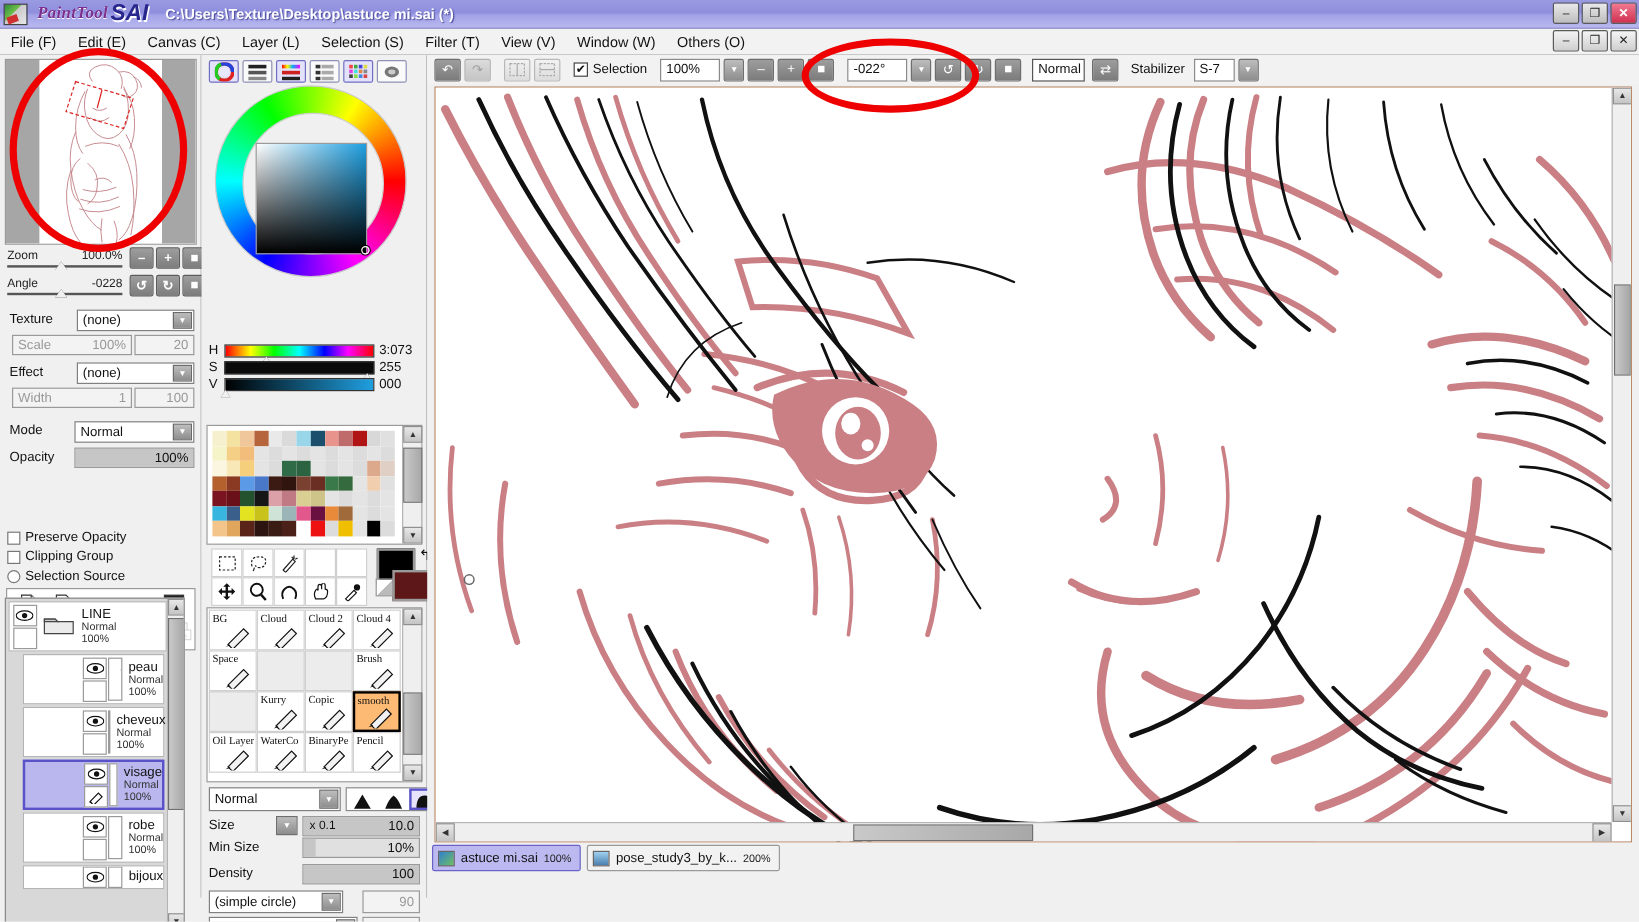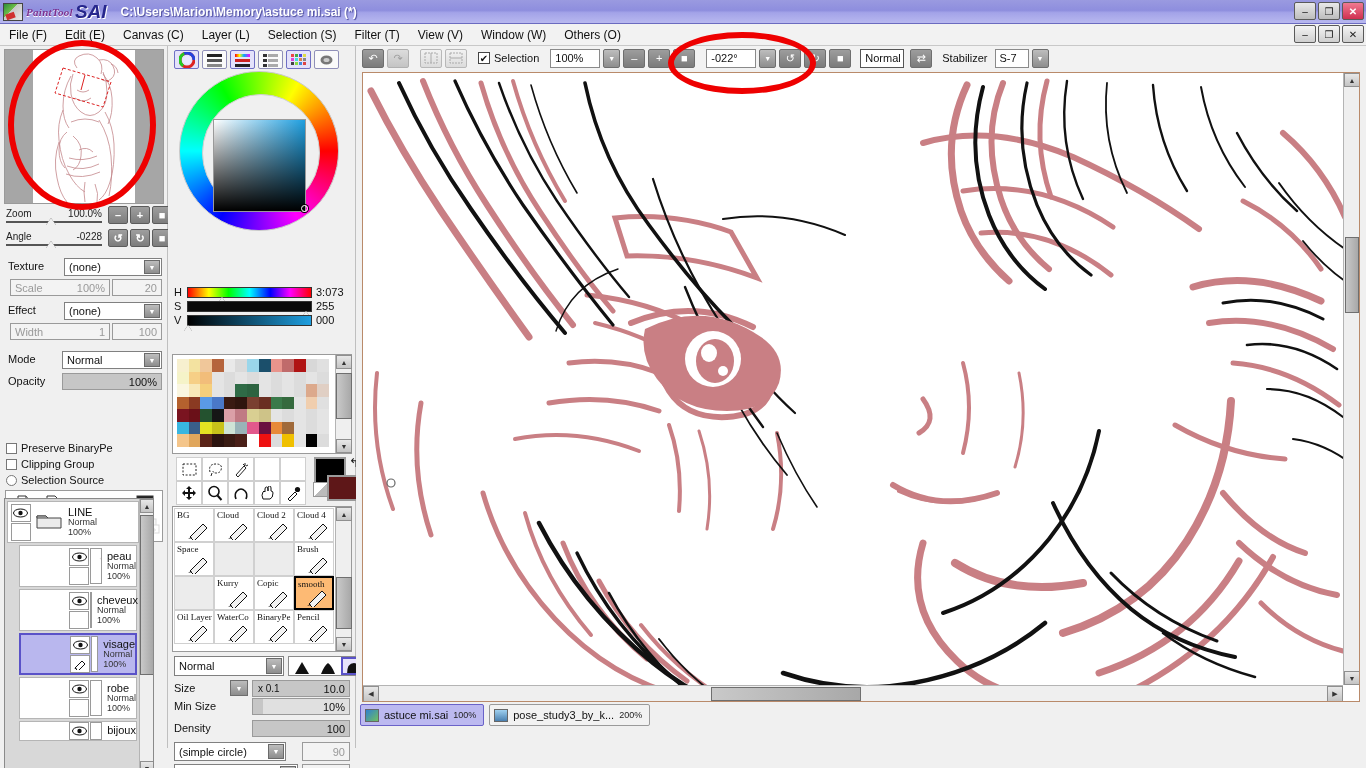--- a/index.html
+++ b/index.html
@@ -26,21 +26,21 @@
     border: 1px solid #444;
     position: relative; flex: 0 0 auto;
   }
   .app-logo::after {
     content: ""; position: absolute; left: 2px; top: 9px; width: 9px; height: 6px;
     background: #d03030; transform: rotate(-20deg);
   }
   .app-name {
     font-family: "Liberation Serif", serif;
     font-style: italic; font-weight: bold;
-    color: #7a2f8f; font-size: 11px; margin-left: 3px;
+    color: #7a2f8f; font-size: 14px; margin-left: 8px;
     text-shadow: 0 1px 0 #fff;
     letter-spacing: .3px;
   }
   .app-name-big {
     font-family: "Liberation Sans", sans-serif;
     font-weight: bold; font-style: italic;
     font-size: 19px; color: #26268c; margin-left: 2px;
     text-shadow: 1px 1px 0 #ffffff;
   }
   .doc-path {
@@ -317,21 +317,21 @@
 </style>
 </head>
 <body>
 
 <div id="app">
 
   <div class="titlebar">
     <div class="app-logo"></div>
     <span class="app-name">PaintTool</span>
     <span class="app-name-big">SAI</span>
-    <span class="doc-path">C:\Users\Marion\Memory\astuce mi.sai (*)</span>
+    <span class="doc-path">C:\Users\Texture\Desktop\astuce mi.sai (*)</span>
     <div class="wincontrols">
       <div class="winbtn">–</div>
       <div class="winbtn">❐</div>
       <div class="winbtn close">✕</div>
     </div>
   </div>
 
   <div class="menubar">
     <div class="menu-item">File (F)</div>
     <div class="menu-item">Edit (E)</div>
@@ -441,21 +441,21 @@
     </div>
 
     <div style="position:absolute;left:8px;top:329px" class="field-label">Opacity</div>
     <div class="bar-field" style="position:absolute;left:62px;top:327px;width:100px">
       <div class="bar-fill" style="width:100%"></div>
       <span class="bar-text">100%</span>
     </div>
 
     <div class="chk" style="position:absolute;left:6px;top:396px">
       <span class="box"></span>
-      <span>Preserve BinaryPe</span>
+      <span>Preserve Opacity</span>
     </div>
     <div class="chk" style="position:absolute;left:6px;top:412px">
       <span class="box"></span>
       <span>Clipping Group</span>
     </div>
     <div class="chk" style="position:absolute;left:6px;top:428px">
       <span class="radio"></span>
       <span>Selection Source</span>
     </div>
 

